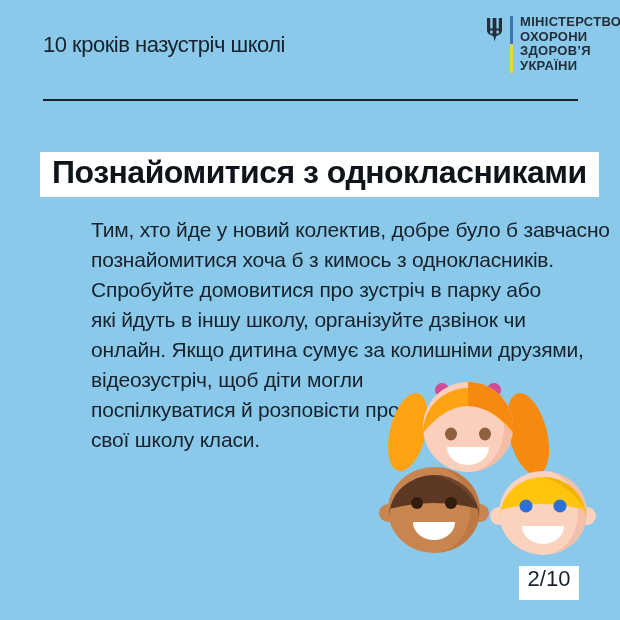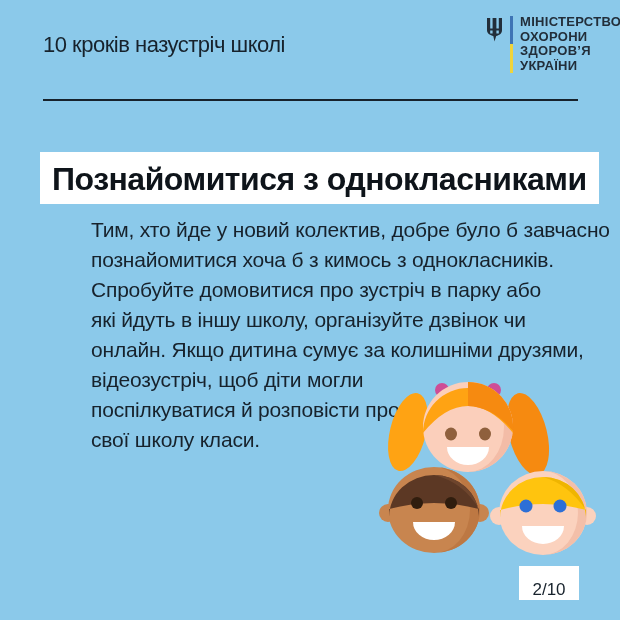--- a/index.html
+++ b/index.html
@@ -43,21 +43,21 @@
   .rule {
     position: absolute;
     left: 43px; top: 99px;
     width: 535px; height: 2px;
     background: #17222C;
   }
   .heading-box {
     position: absolute;
     left: 40px; top: 152px;
     background: #FFFFFF;
-    padding: 9px 12px 6px 12px;
+    padding: 2px 12px 6px 12px;
     white-space: nowrap;
   }
   .heading-box .heading-text {
     font-size: 32px;
     font-weight: 700;
     letter-spacing: -0.5px;
     color: #0E141A;
   }
   .body-text {
     position: absolute;
@@ -73,23 +73,23 @@
     position: absolute;
     left: 363px; top: 370px;
     width: 245px; height: 200px;
   }
   .page-badge {
     position: absolute;
     left: 519px; top: 566px;
     width: 60px; height: 34px;
     background: #FFFFFF;
     display: flex;
-    align-items: flex-end;
+    align-items: flex-start;
     justify-content: center;
-    font-size: 17px;
+    font-size: 22px;
     color: #17222C;
   }
 </style>
 </head>
 <body>
 
 <div class="canvas">
 
   <div class="header-title">10 кроків назустріч школі</div>
 

